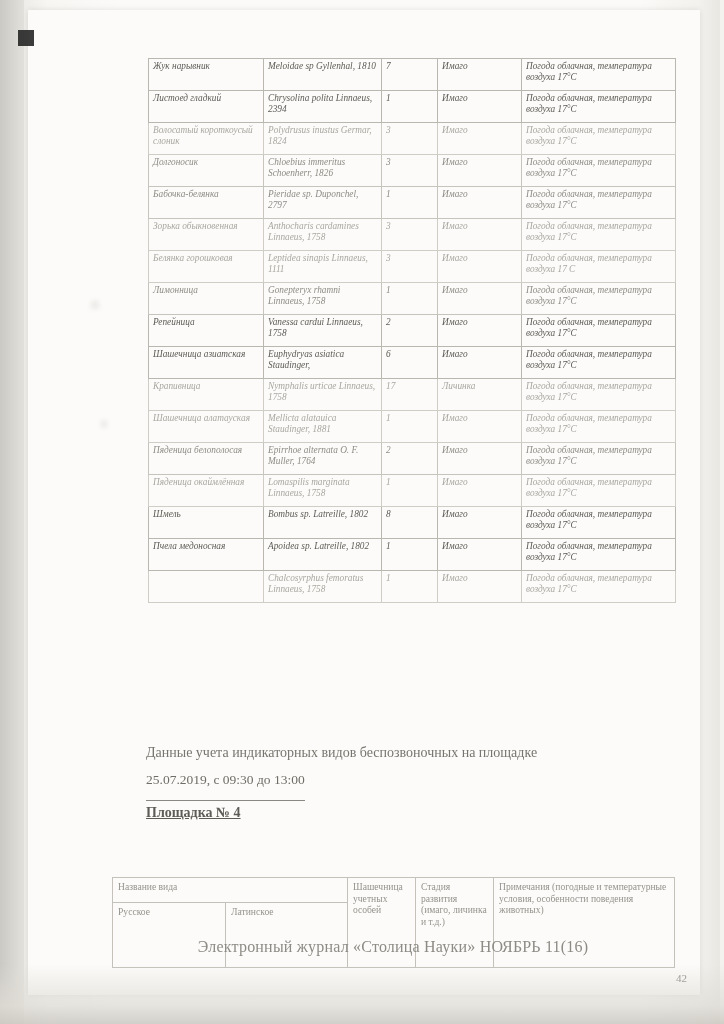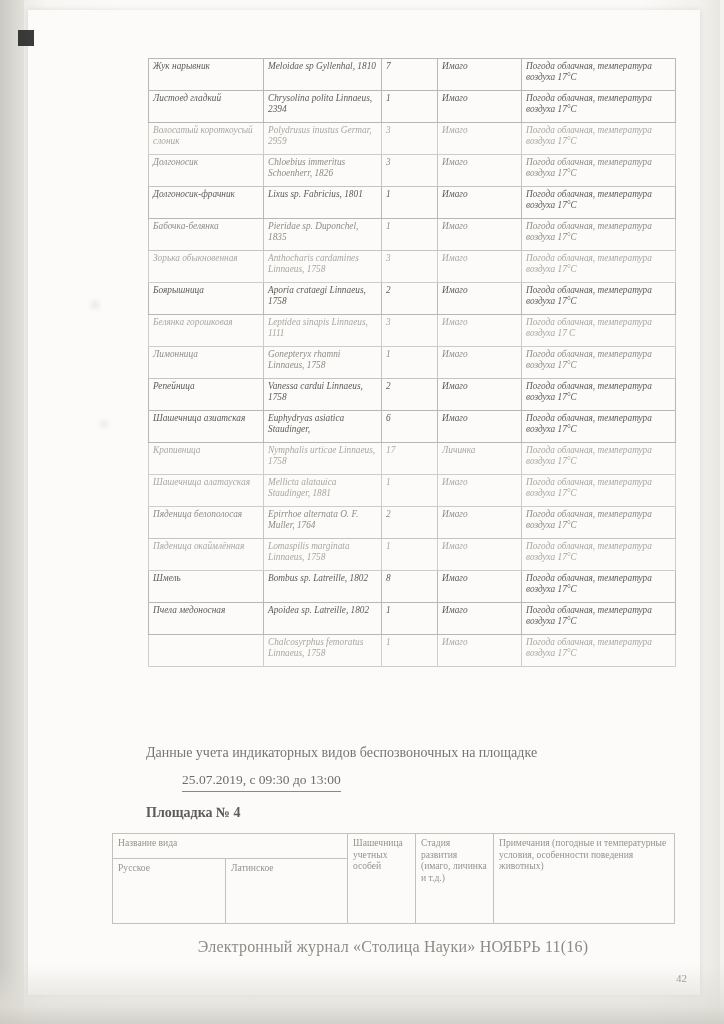--- a/index.html
+++ b/index.html
@@ -100,41 +100,42 @@
   .p-data {
     left: 146px; top: 745px; width: 520px;
     font-size: 14px;
     color: #77756f;
   }
   .p-date {
     left: 146px; top: 772px;
     font-size: 13.5px;
     color: #6f6d67;
     border-bottom: 1px solid #8a8882;
-    padding-bottom: 3px;
-    margin-left: 36px;
+    padding-bottom: 12px;
   }
   .p-ploshadka {
     left: 146px; top: 805px;
     font-size: 14px;
     font-weight: bold;
     color: #5e5c57;
+    text-decoration: underline;
   }
 
   
   .tbl2-wrap {
     position: absolute;
     left: 112px;
     top: 833px;
     width: 562px;
   }
   table.grid2 {
     border-collapse: collapse;
     width: 100%;
     table-layout: fixed;
+    margin-top: 44px;
   }
   table.grid2 td {
     border: 1px solid #c3c1ba;
     vertical-align: top;
     padding: 3px 5px;
     font-size: 9.6px;
     line-height: 1.2;
     color: #95938d;
     height: 18px;
   }
@@ -199,57 +200,43 @@
         </tr>
         <tr>
           <td class="ru">Листоед гладкий</td>
           <td class="lat">Chrysolina polita Linnaeus, 2394</td>
           <td class="num">1</td>
           <td class="stage">Имаго</td>
           <td class="note">Погода облачная, температура воздуха 17°C</td>
         </tr>
         <tr class="fade">
           <td class="ru">Волосатый короткоусый слоник</td>
-          <td class="lat">Polydrusus inustus Germar, 2959</td>
+          <td class="lat">Polydrusus inustus Germar, 1824</td>
           <td class="num">3</td>
           <td class="stage">Имаго</td>
           <td class="note">Погода облачная, температура воздуха 17°C</td>
         </tr>
         <tr class="fade2">
           <td class="ru">Долгоносик</td>
           <td class="lat">Chloebius immeritus Schoenherr, 1826</td>
           <td class="num">3</td>
           <td class="stage">Имаго</td>
           <td class="note">Погода облачная, температура воздуха 17°C</td>
         </tr>
-        <tr>
-          <td class="ru">Долгоносик-фрачник</td>
-          <td class="lat">Lixus sp. Fabricius, 1801</td>
-          <td class="num">1</td>
-          <td class="stage">Имаго</td>
-          <td class="note">Погода облачная, температура воздуха 17°C</td>
-        </tr>
         <tr class="fade2">
           <td class="ru">Бабочка-белянка</td>
-          <td class="lat">Pieridae sp. Duponchel, 1835</td>
+          <td class="lat">Pieridae sp. Duponchel, 2797</td>
           <td class="num">1</td>
           <td class="stage">Имаго</td>
           <td class="note">Погода облачная, температура воздуха 17°C</td>
         </tr>
         <tr class="fade">
           <td class="ru">Зорька обыкновенная</td>
           <td class="lat">Anthocharis cardamines Linnaeus, 1758</td>
           <td class="num">3</td>
-          <td class="stage">Имаго</td>
-          <td class="note">Погода облачная, температура воздуха 17°C</td>
-        </tr>
-        <tr>
-          <td class="ru">Боярышница</td>
-          <td class="lat">Aporia crataegi Linnaeus, 1758</td>
-          <td class="num">2</td>
           <td class="stage">Имаго</td>
           <td class="note">Погода облачная, температура воздуха 17°C</td>
         </tr>
         <tr class="fade">
           <td class="ru">Белянка горошковая</td>
           <td class="lat">Leptidea sinapis Linnaeus, 1111</td>
           <td class="num">3</td>
           <td class="stage">Имаго</td>
           <td class="note">Погода облачная, температура воздуха 17 С</td>
         </tr>

